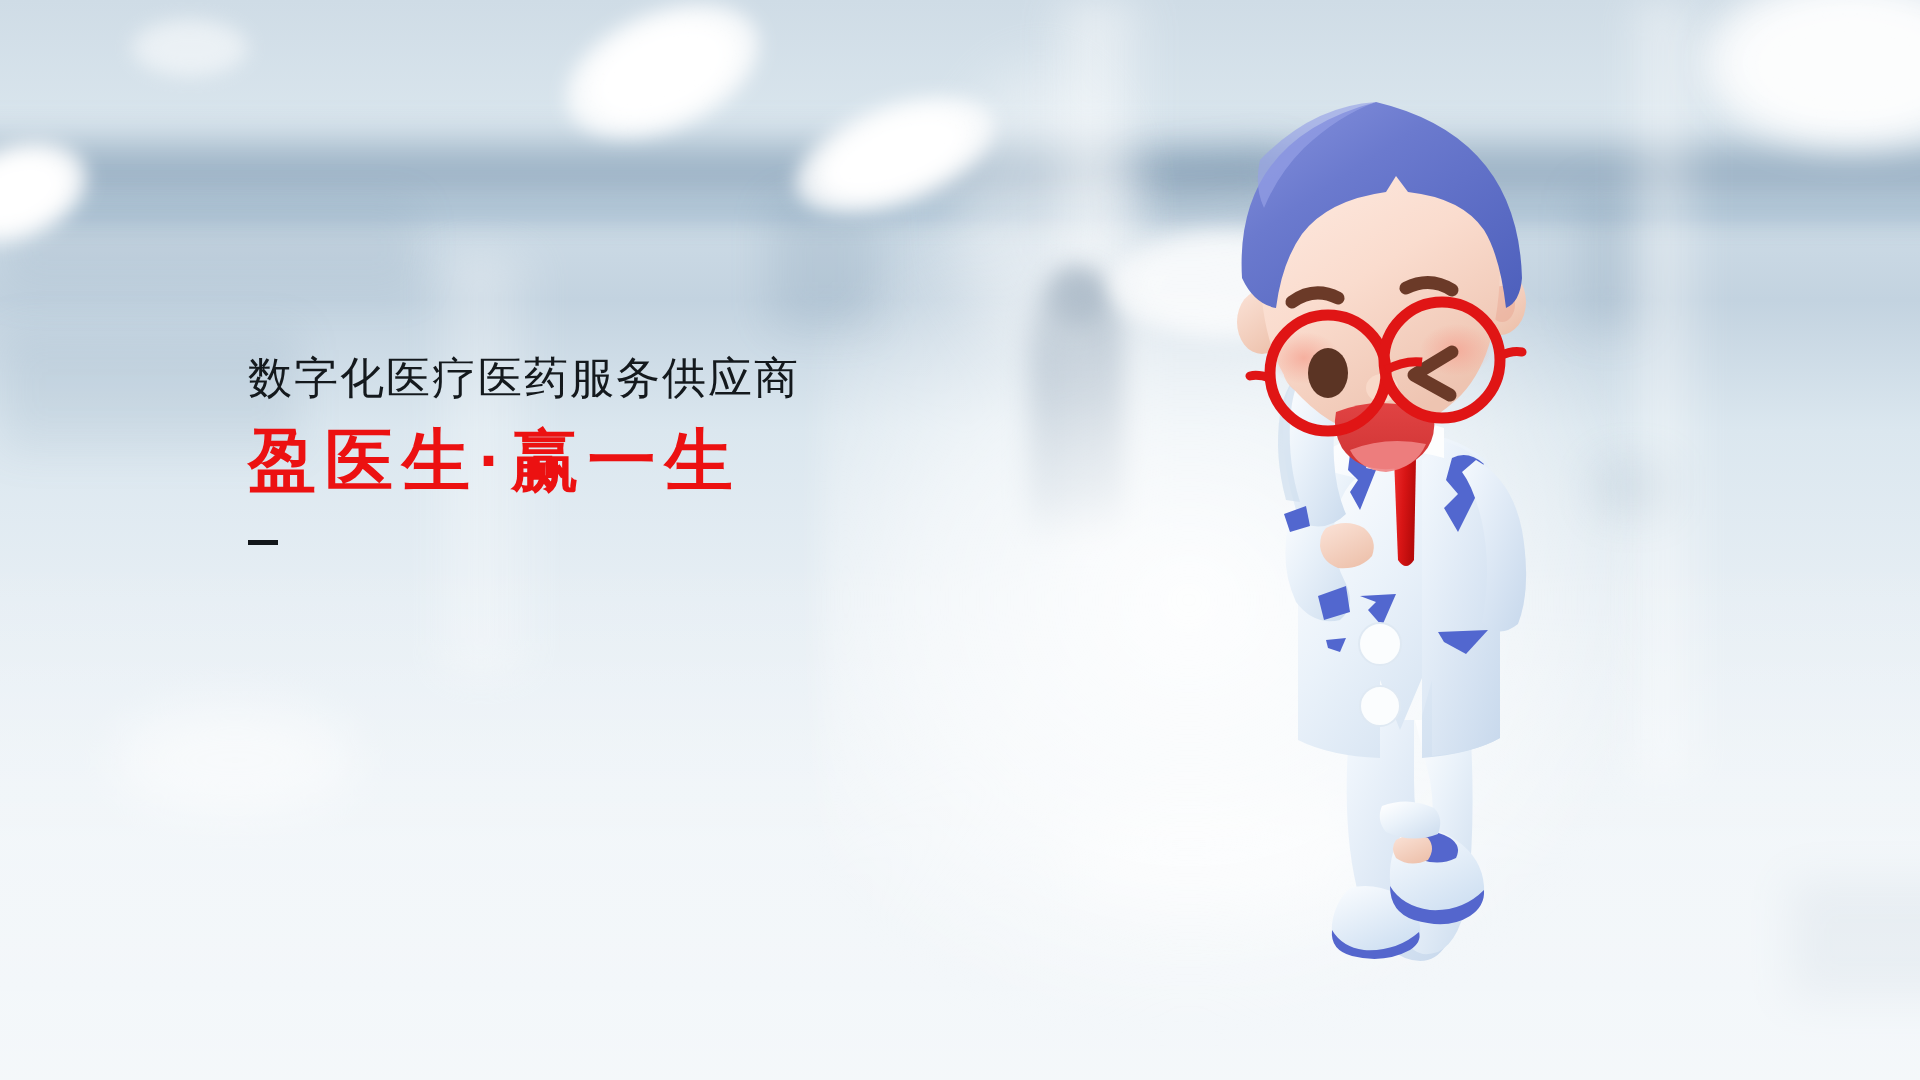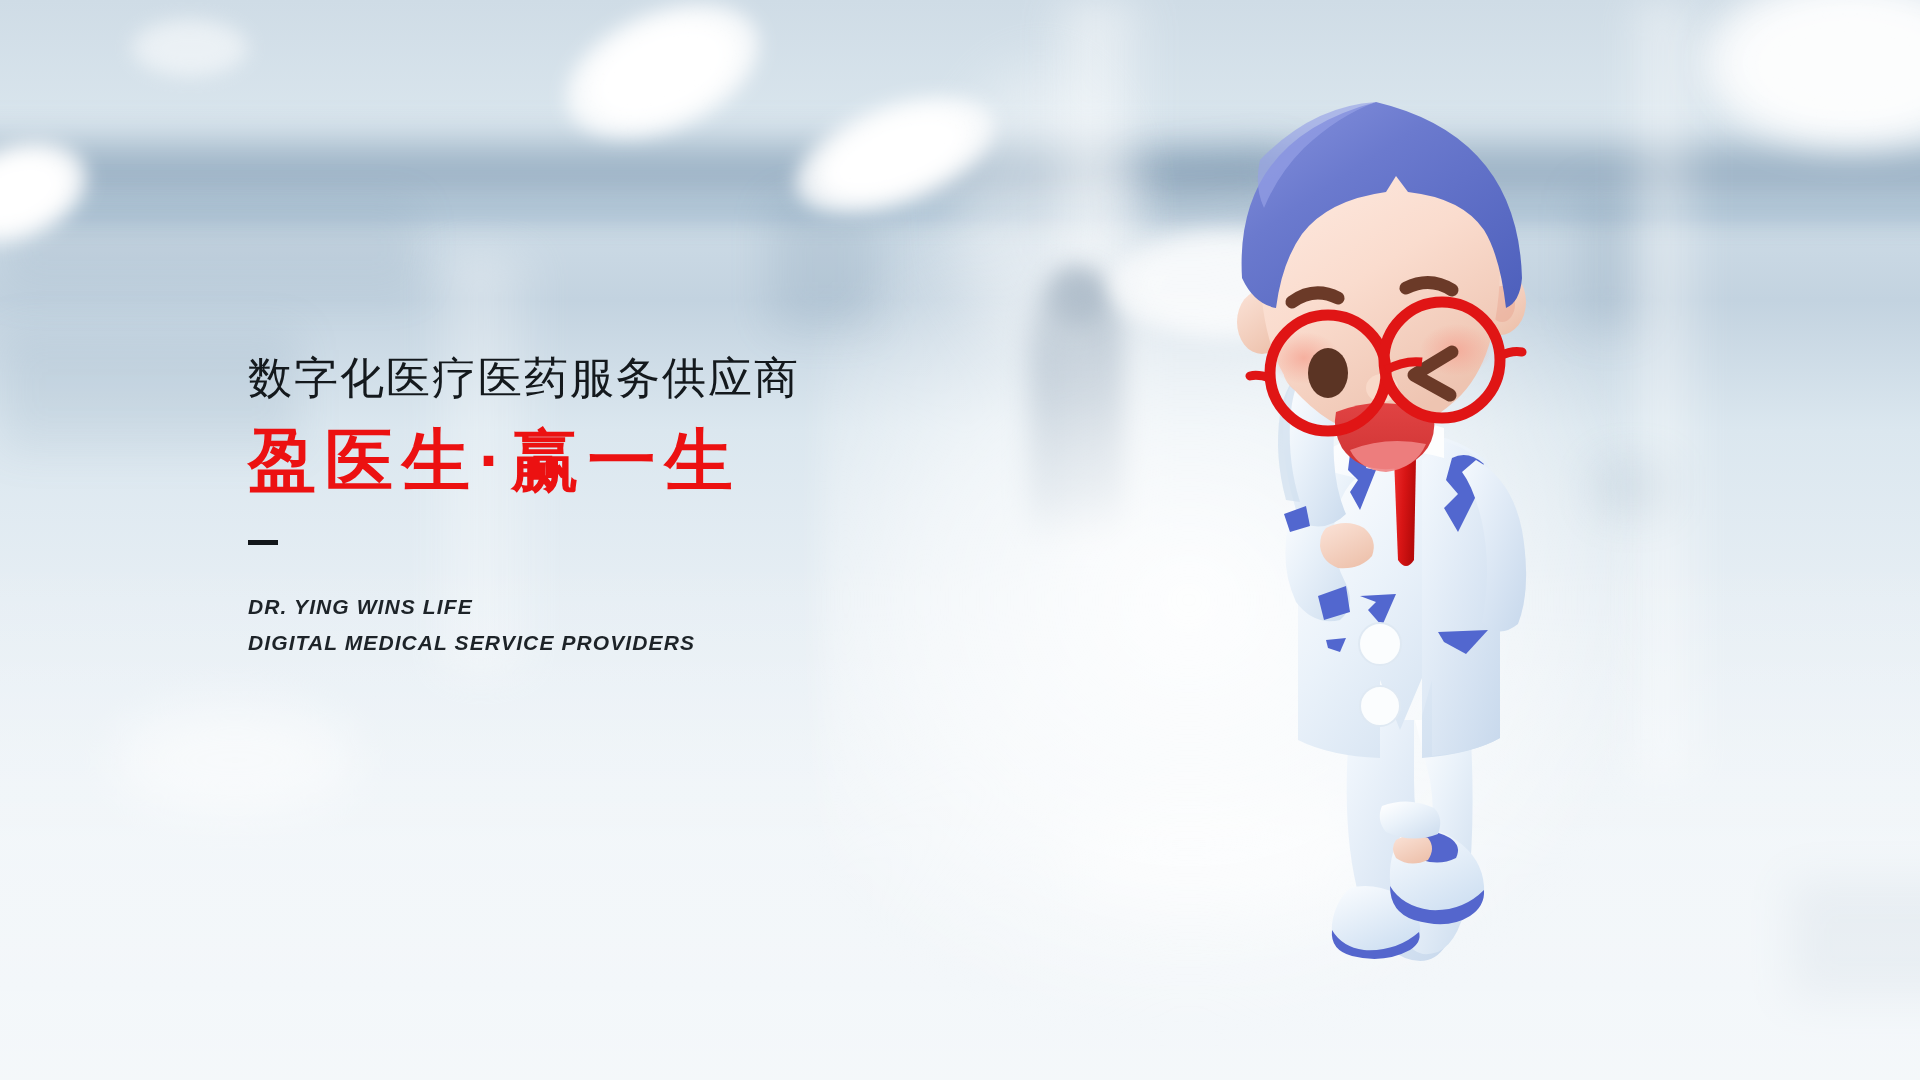--- a/index.html
+++ b/index.html
@@ -225,24 +225,20 @@
   <div class="floor-glow"></div>
   <div class="center-glow"></div>
 
   <div class="copy">
     <div class="headline">数字化医疗医药服务供应商</div>
 
     <div class="slogan">盈医生·赢一生</div>
 
     <div class="rule"></div>
 
-    <div class="en">
-      <div>DR. YING WINS LIFE</div>
-      <div>DIGITAL MEDICAL SERVICE PROVIDERS</div>
-    </div>
   </div>
 
   <div class="character">
     <svg viewBox="0 0 430 1000" xmlns="http://www.w3.org/2000/svg">
       <defs>
         <linearGradient id="gHair" x1="0" y1="0" x2="0.9" y2="1">
           <stop offset="0%" stop-color="#8793de"></stop>
           <stop offset="38%" stop-color="#6b7ace"></stop>
           <stop offset="100%" stop-color="#4f61bd"></stop>
         </linearGradient>

